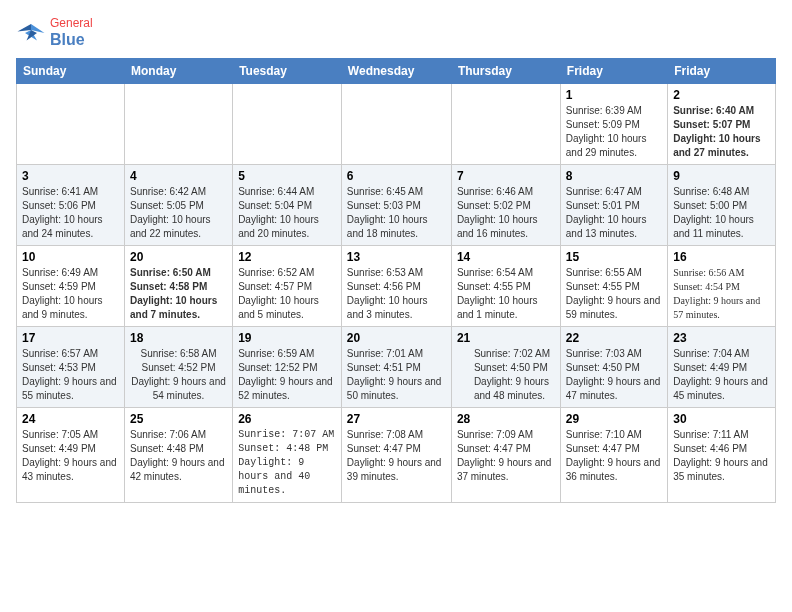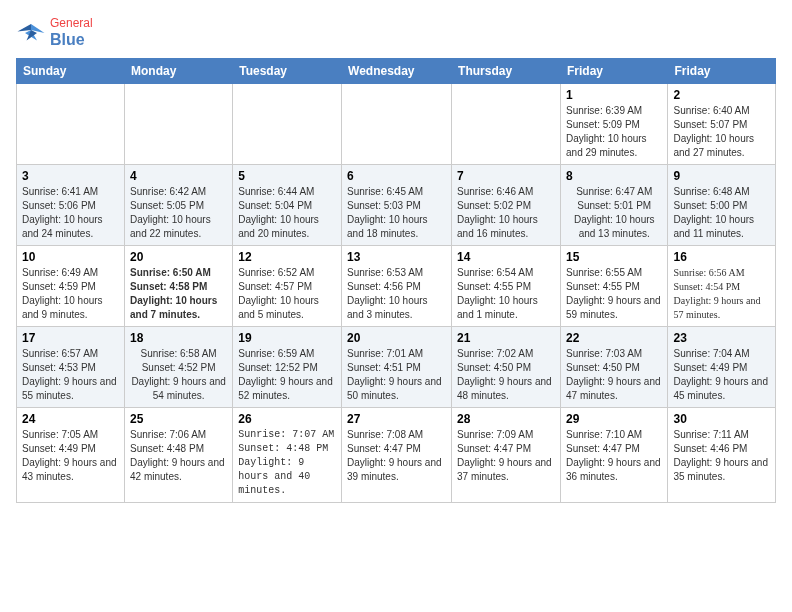--- a/index.html
+++ b/index.html
@@ -118,21 +118,21 @@
         <td class="empty"></td>
         <td class="empty"></td>
         <td>
           <div class="day-num">1</div>
           <div class="day-info" style="white-space: pre-line;">Sunrise: 6:39 AM
 Sunset: 5:09 PM
 Daylight: 10 hours and 29 minutes.</div>
         </td>
         <td>
           <div class="day-num">2</div>
-          <div class="day-info" style="white-space: pre-line;">Sunrise: 6:40 AM
+          <div class="day-info" style="white-space: pre-line; font-weight: bold;">Sunrise: 6:40 AM
 Sunset: 5:07 PM
 Daylight: 10 hours and 27 minutes.</div>
         </td>
       </tr>
       <tr>
         <td>
           <div class="day-num">3</div>
           <div class="day-info" style="white-space: pre-line;">Sunrise: 6:41 AM
 Sunset: 5:06 PM
 Daylight: 10 hours and 24 minutes.</div>
@@ -156,21 +156,21 @@
 Daylight: 10 hours and 18 minutes.</div>
         </td>
         <td>
           <div class="day-num">7</div>
           <div class="day-info" style="white-space: pre-line;">Sunrise: 6:46 AM
 Sunset: 5:02 PM
 Daylight: 10 hours and 16 minutes.</div>
         </td>
         <td>
           <div class="day-num">8</div>
-          <div class="day-info" style="white-space: pre-line; text-align: center;">Sunrise: 6:47 AM
+          <div class="day-info" style="white-space: pre-line;">Sunrise: 6:47 AM
 Sunset: 5:01 PM
 Daylight: 10 hours and 13 minutes.</div>
         </td>
         <td>
           <div class="day-num">9</div>
           <div class="day-info" style="white-space: pre-line;">Sunrise: 6:48 AM
 Sunset: 5:00 PM
 Daylight: 10 hours and 11 minutes.</div>
         </td>
       </tr>
@@ -238,21 +238,21 @@
 Daylight: 9 hours and 52 minutes.</div>
         </td>
         <td>
           <div class="day-num">20</div>
           <div class="day-info" style="white-space: pre-line;">Sunrise: 7:01 AM
 Sunset: 4:51 PM
 Daylight: 9 hours and 50 minutes.</div>
         </td>
         <td>
           <div class="day-num">21</div>
-          <div class="day-info" style="white-space: pre-line;">Sunrise: 7:02 AM
+          <div class="day-info" style="white-space: pre-line; margin-left: 17px;">Sunrise: 7:02 AM
 Sunset: 4:50 PM
 Daylight: 9 hours and 48 minutes.</div>
         </td>
         <td>
           <div class="day-num">22</div>
           <div class="day-info" style="white-space: pre-line;">Sunrise: 7:03 AM
 Sunset: 4:50 PM
 Daylight: 9 hours and 47 minutes.</div>
         </td>
         <td>

